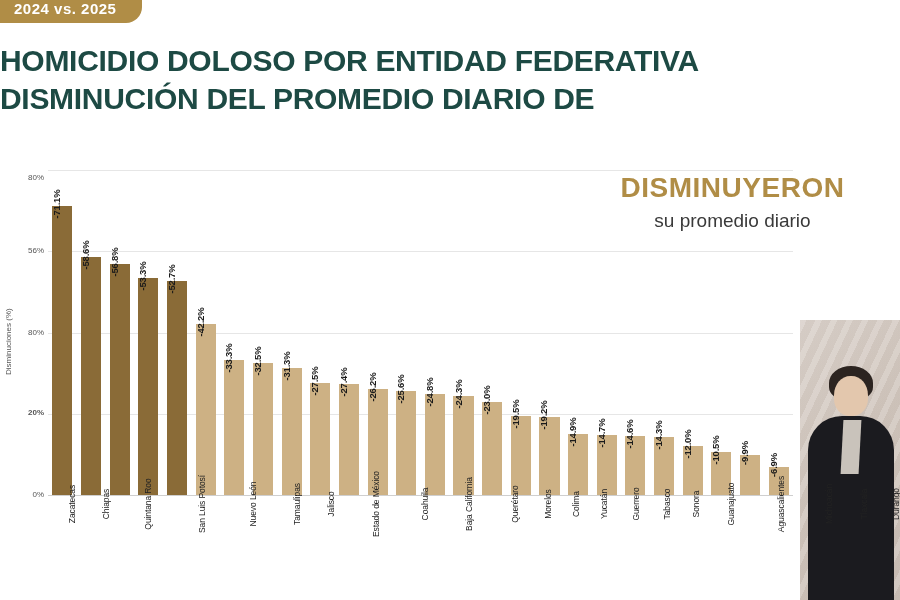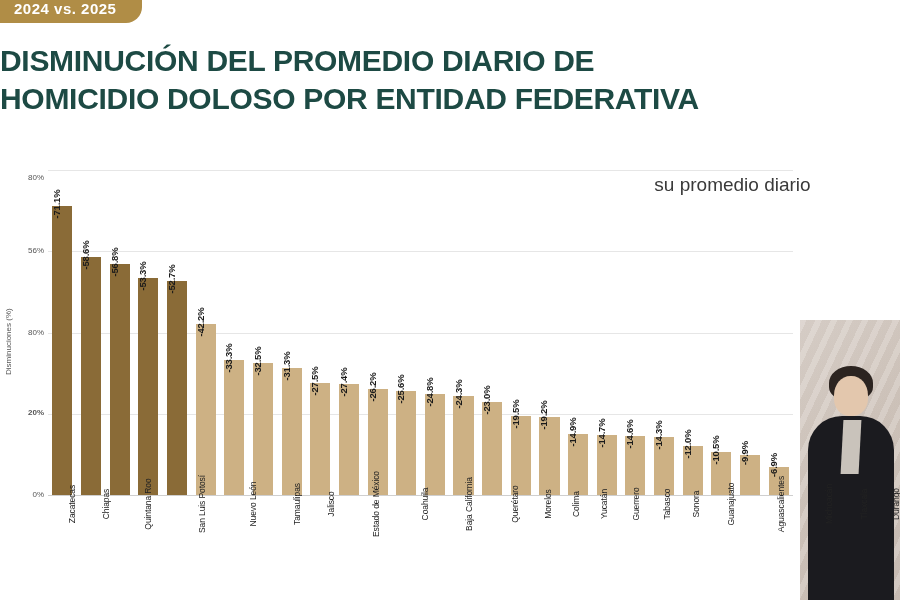--- a/index.html
+++ b/index.html
@@ -239,25 +239,26 @@
   }
 </style>
 </head>
 <body>
 
 <div class="slide">
 
   <div class="badge">2024 vs. 2025</div>
 
   <div class="title">
+    <span class="line">HOMICIDIO DOLOSO POR ENTIDAD FEDERATIVA</span>
     <span class="line">DISMINUCIÓN DEL PROMEDIO DIARIO DE</span>
-    <span class="line">HOMICIDIO DOLOSO POR ENTIDAD FEDERATIVA</span>
   </div>
 
   <div class="callout">
+    <div class="row2">DISMINUYERON</div>
     <div class="row3">su promedio diario</div>
   </div>
 
   <div class="video">
     <div class="wall"></div>
     <div class="person-hair"></div>
     <div class="person-head"></div>
     <div class="person-body"></div>
     <div class="person-shirt"></div>
   </div>

